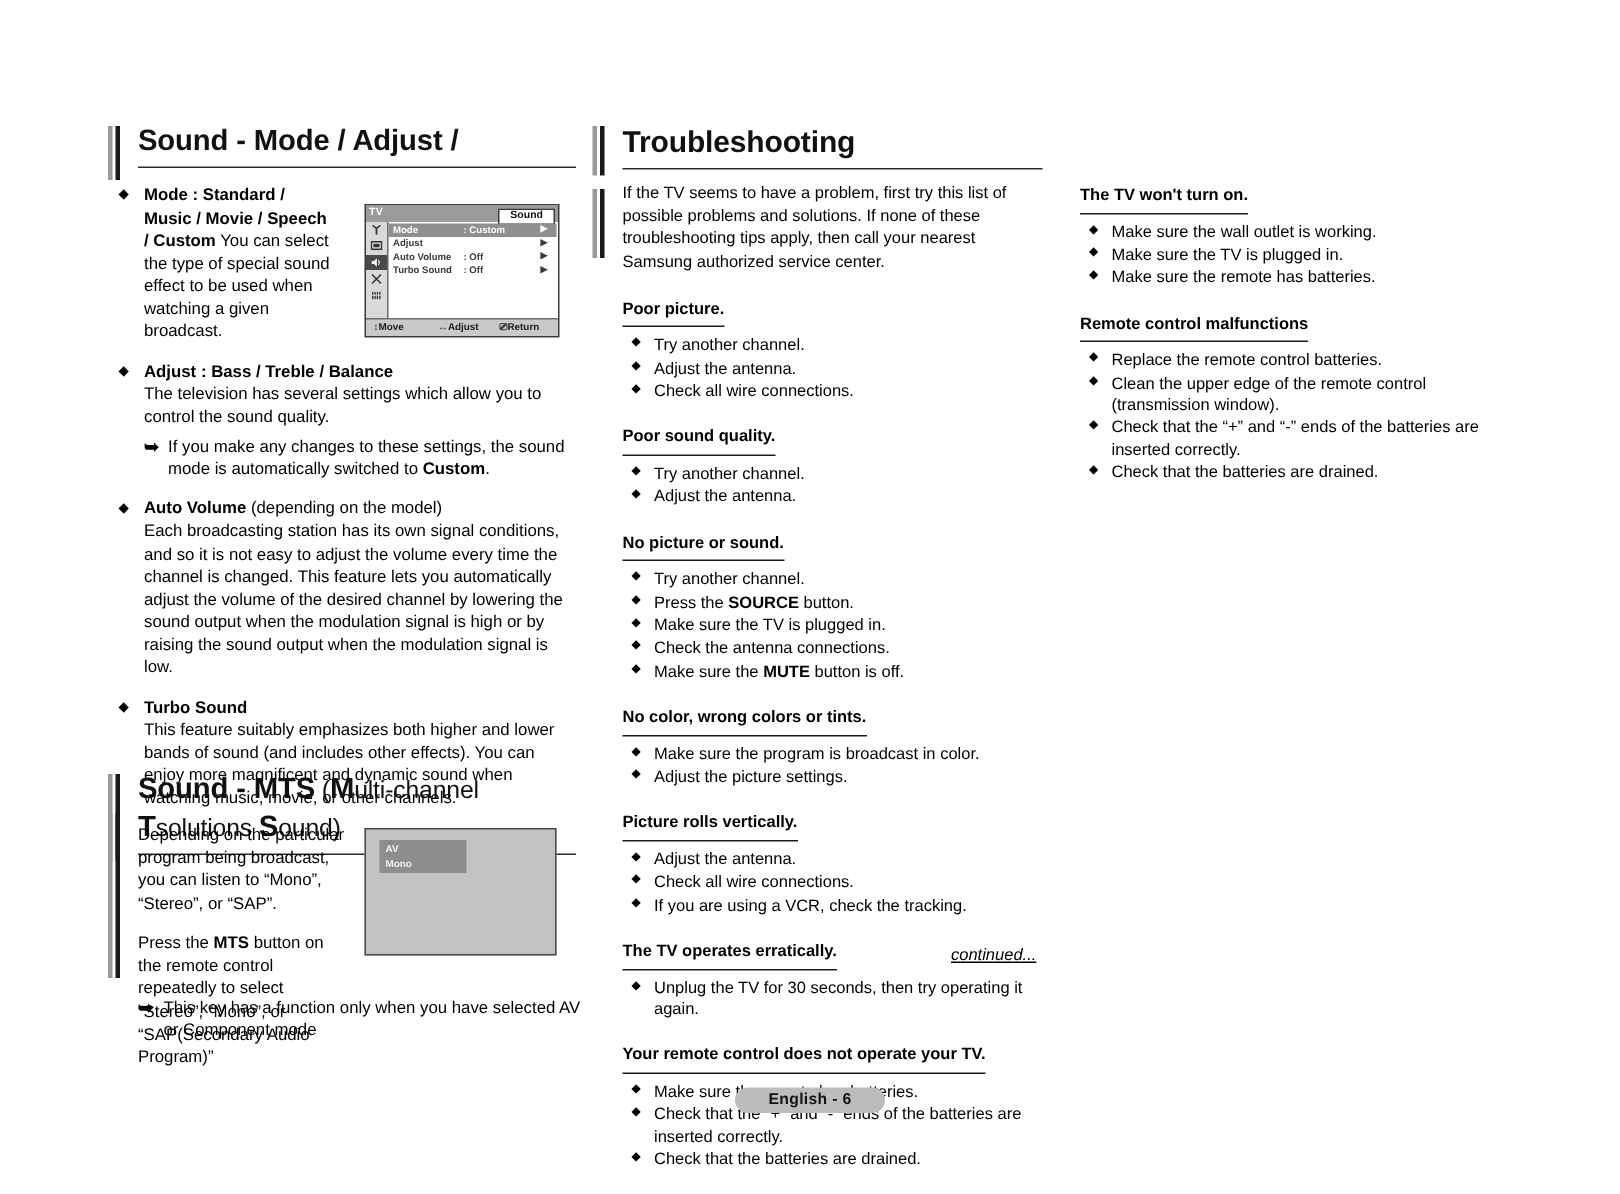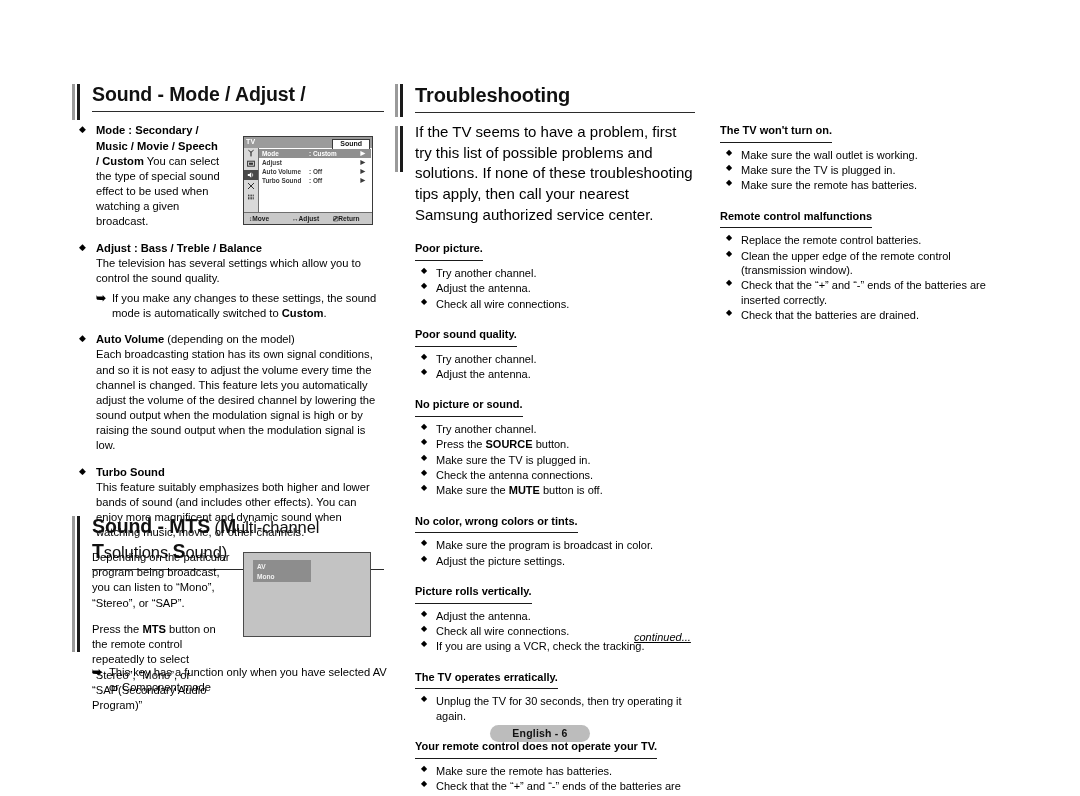--- a/index.html
+++ b/index.html
@@ -213,21 +213,21 @@
     top: 538px;
     width: 140px;
     font-size: 11.2px;
     line-height: 1.36;
   }
   .mts-left p { margin: 0 0 11px 0; }
 
   
   .ts-intro {
     margin-top: 9px;
-    font-size: 15px;
+    font-size: 11px;
     line-height: 1.38;
   }
   .ts-group { margin-top: 13px; }
   .ts-group:first-child { margin-top: 11px; }
   h3.ts-head {
     margin: 0 0 4px 0;
     font-size: 11px;
     font-weight: bold;
     display: inline-block;
     border-bottom: 1.4px solid #1a1a1a;
@@ -293,21 +293,21 @@
       </div>
       <h1 class="head-title">
         <span>Sound - Mode / Adjust /</span><br>
       </h1>
       <div class="head-rule"></div>
     </div>
 
     <div style="width:152px;">
       <div class="bullet-item">
         <span class="dia">◆</span>
-        <span class="ttl"><b>Mode</b> : <b>Secondary</b> / <b>Music</b> / <b>Movie</b> / <b>Speech</b> / <b>Custom</b></span>
+        <span class="ttl"><b>Mode</b> : <b>Standard</b> / <b>Music</b> / <b>Movie</b> / <b>Speech</b> / <b>Custom</b></span>
         <span>You can select the type of special sound effect to be used when watching a given broadcast.</span>
       </div>
     </div>
 
     <div style="margin-top:6px;">
       <div class="bullet-item">
         <span class="dia">◆</span>
         <span class="ttl"><b>Adjust</b> : <b>Bass</b> / <b>Treble</b> / <b>Balance</b></span><br>
         <span>The television has several settings which allow you to control the sound quality.</span>
         <div class="arrow-note">

